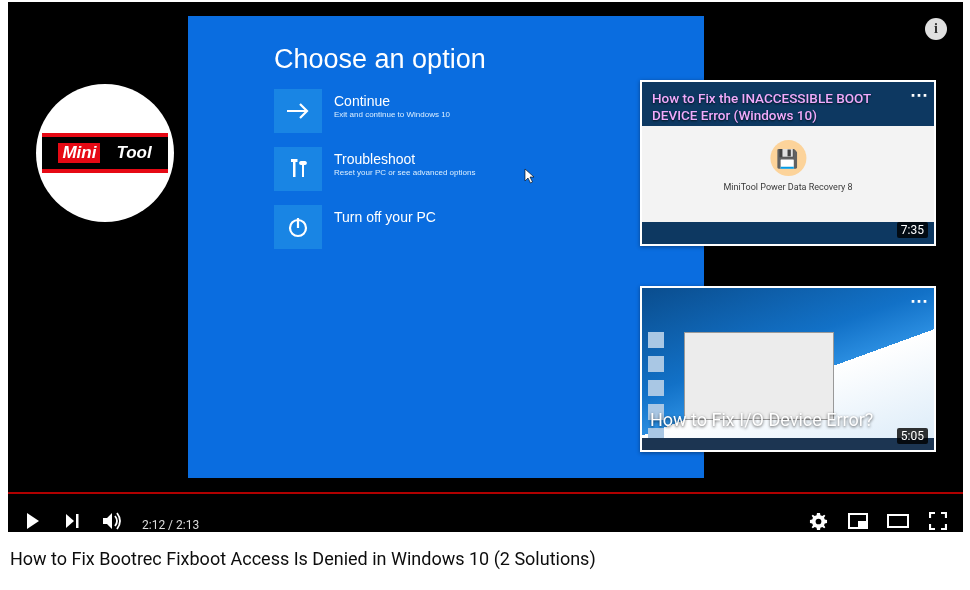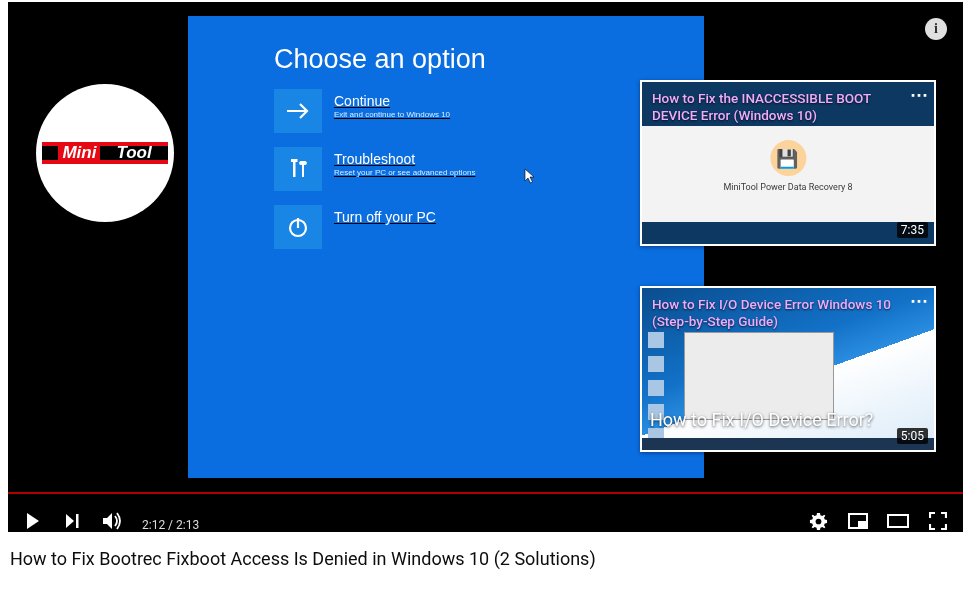--- a/index.html
+++ b/index.html
@@ -52,21 +52,20 @@
       height: 44px;
       background: #1985e4;
       display: flex;
       align-items: center;
       justify-content: center;
       flex-shrink: 0;
     }
     .option-text {
       margin-left: 12px;
       padding-top: 4px;
-      text-decoration: underline;
     }
     .option-label {
       color: #fff;
       font-size: 14px;
       font-weight: 300;
       font-family: "Segoe UI", sans-serif;
     }
     .option-desc {
       color: #dcefff;
       font-size: 8px;
@@ -80,21 +79,21 @@
       width: 138px;
       height: 138px;
       background: #fff;
       border-radius: 50%;
       display: flex;
       align-items: center;
       justify-content: center;
     }
     .logo-bar {
       background: #000;
-      height: 22px;
+      height: 40px;
       width: 126px;
       border-top: 4px solid #e60914;
       border-bottom: 4px solid #e60914;
       display: flex;
       align-items: center;
       justify-content: center;
     }
     .logo-mini {
       background: #e60914;
       color: #fff;
@@ -351,21 +350,20 @@
           <div></div>
             <div></div>
             <div></div>
             <div></div>
             <div></div>
         </div>
         <div class="window"></div>
         <div class="big-text">How to Fix I/O Device Error?</div>
         <div class="taskbar"></div>
       </div>
-      <div class="endcard-title">How to Fix I/O Device Error Windows 10 (Step-by-Step Guide)</div>
       <div class="endcard-more">⋯</div>
       <div class="endcard-duration">5:05</div>
     </div>
 
     <div class="info-badge">i</div>
 
     <div class="cursor">
       <svg width="12" height="16" viewBox="0 0 12 16">
           <path d="M1 1 L1 13 L4 10 L6.5 15 L8.5 14 L6 9 L10 9 Z" fill="#fff" stroke="#000" stroke-width="0.6"></path>
         </svg>

